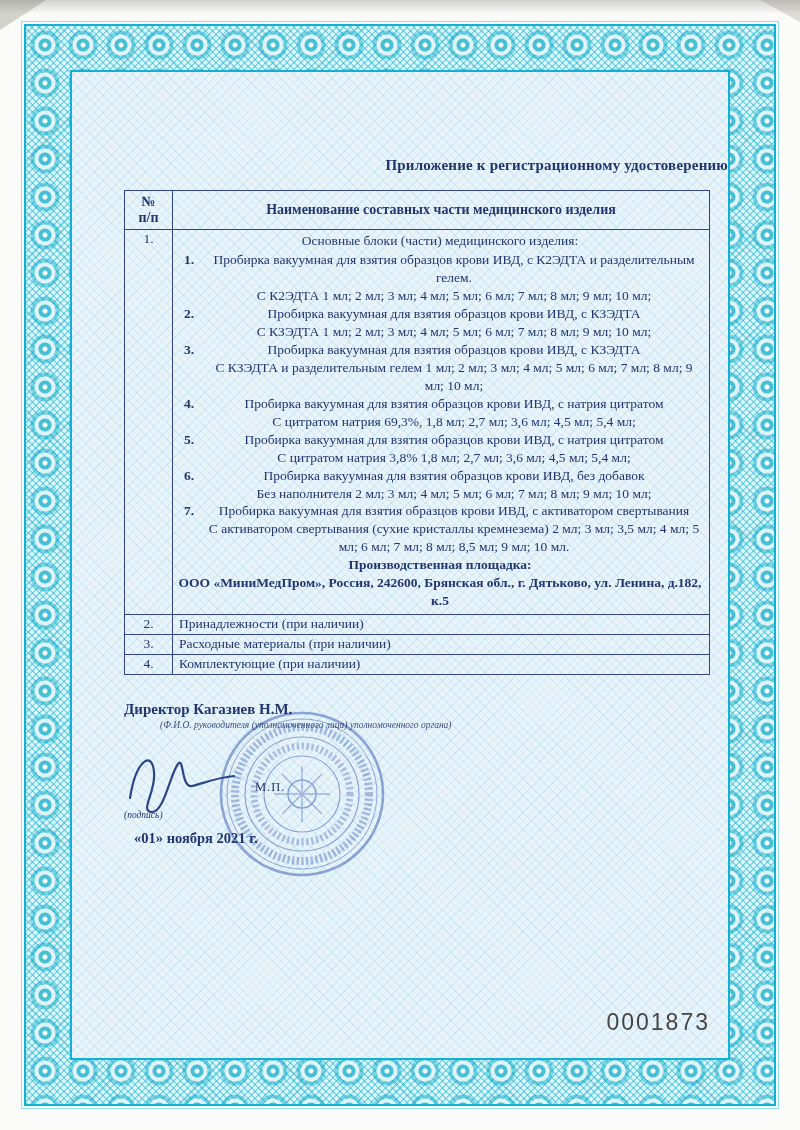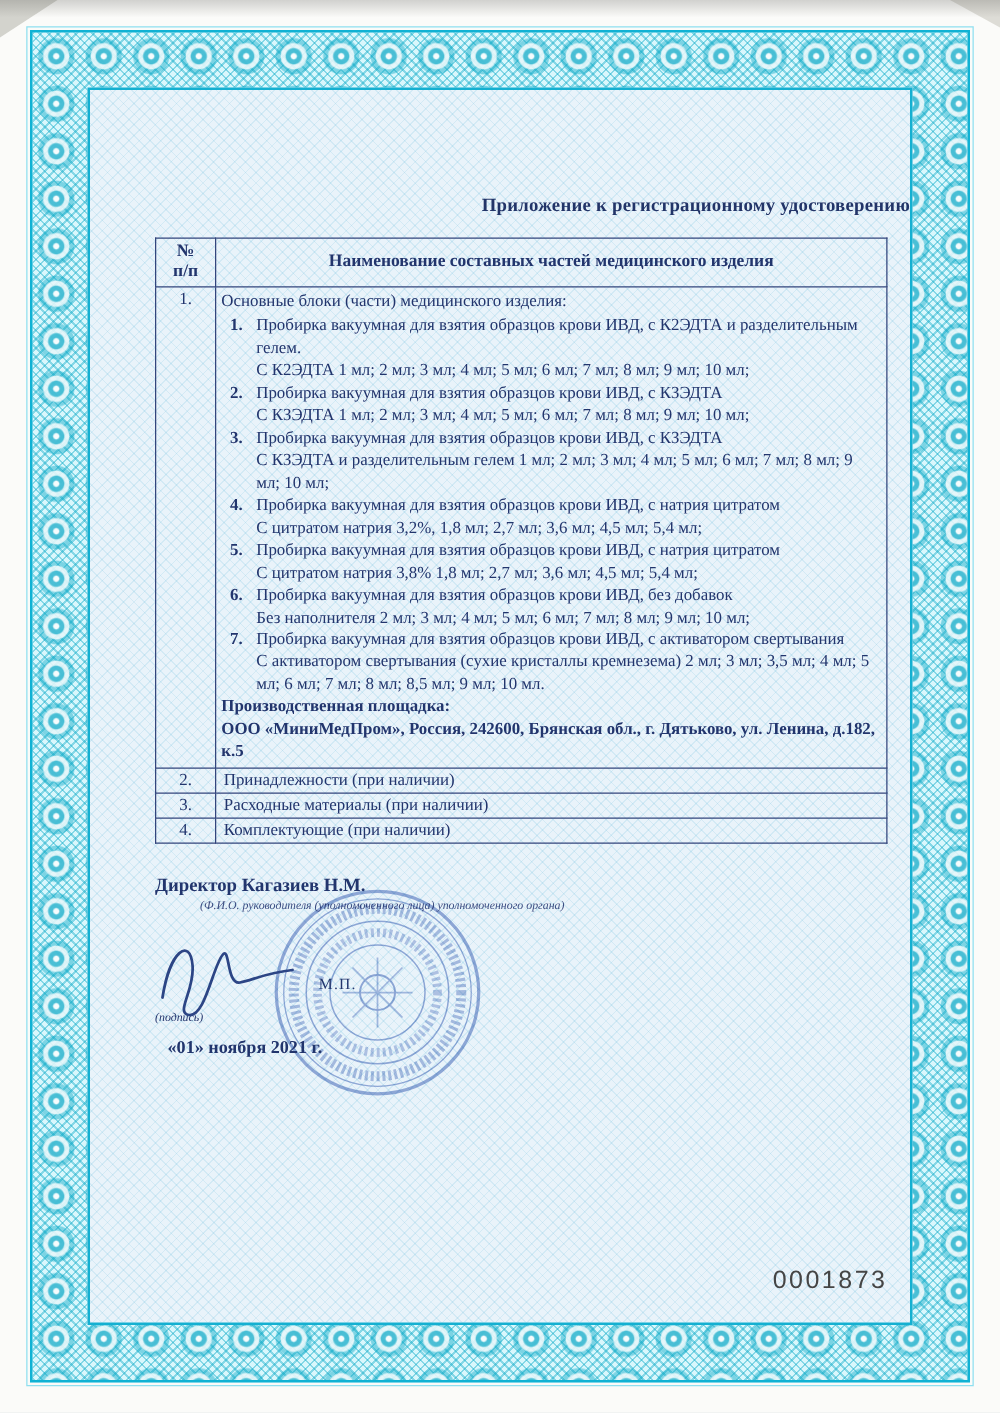--- a/index.html
+++ b/index.html
@@ -61,21 +61,21 @@
   }
   .main-table {
     border-collapse:collapse;
     margin:16px 0 0 52px; width:586px;
     color:#22356d;
   }
   .main-table th, .main-table td { border:1.6px solid #33457c; }
   .main-table th { font-size:14px; font-weight:bold; padding:3px 4px; vertical-align:middle; text-align:center; }
   .th-num { width:48px; white-space:pre-line; font-size:12.5px; line-height:1.15; }
   .cell-num { text-align:center; vertical-align:top; font-size:13.5px; padding-top:1px; }
-  .cell-body { padding:2px 6px 4px 4px; font-size:13.5px; line-height:1.33; vertical-align:top; }
+  .cell-body { padding:2px 6px 4px 4px; font-size:13.5px; line-height:1.33; vertical-align:top;text-align:center; }
   .cell-simple { font-size:13.5px; padding:1px 6px 2px 6px; }
   .intro { margin-bottom:1px; }
   .item { position:relative; padding-left:28px; }
   .item-num { position:absolute; left:7px; font-weight:bold; }
   .item-title { font-weight:normal; }
   .item-detail { }
   .prod-label, .prod-value { font-weight:bold; }
   
   .footer {
     position:relative; margin:26px 0 0 52px; width:586px; height:210px;
@@ -88,42 +88,42 @@
   .mp-label { position:absolute; left:131px; top:50px; font-size:12.5px; letter-spacing:1px; z-index:2; }
   .sig-caption { position:absolute; left:0px; top:80px; font-size:9.5px; font-style:italic; }
   .stamp {
     position:absolute; left:92px; top:-22px; width:172px; height:172px;
     opacity:.52; mix-blend-mode:multiply; z-index:1;
   }
   .date-line { font-weight:bold; font-size:14.5px; margin-top:4px; position:relative; z-index:2;margin-left:10px; }
   .serial {
     position:absolute; right:18px; bottom:22px;
     font-family:"Liberation Sans", sans-serif;
-    font-size:20px; letter-spacing:2px; color:#454545;
+    font-size:23px; letter-spacing:2px; color:#454545;
   }
 </style>
 </head>
 <body>
 
 <div class="scan">
   <div class="corner-fold-left"></div>
   <div class="corner-fold-right"></div>
 
   <div class="guilloche-frame"></div>
 
   <div class="sheet">
 
     <div class="doc-title">Приложение к регистрационному удостоверению</div>
 
     <table class="main-table">
       <tbody>
           <tr>
         <th class="th-num">№
 п/п</th>
-        <th>Наименование составных частей медицинского изделия</th>
+        <th>Наименование составных части медицинского изделия</th>
       </tr>
 
       <tr>
         <td class="cell-num">1.</td>
         <td class="cell-body">
           <div class="intro">Основные блоки (части) медицинского изделия:</div>
 
           <div class="item">
             <div><span class="item-num">1.</span><span class="item-title">Пробирка вакуумная для взятия образцов крови ИВД, с К2ЭДТА и разделительным гелем.</span></div>
             <div class="item-detail">С К2ЭДТА 1 мл; 2 мл; 3 мл; 4 мл; 5 мл; 6 мл; 7 мл; 8 мл; 9 мл; 10 мл;</div>
@@ -134,21 +134,21 @@
             <div class="item-detail">С КЗЭДТА 1 мл; 2 мл; 3 мл; 4 мл; 5 мл; 6 мл; 7 мл; 8 мл; 9 мл; 10 мл;</div>
           </div>
 
           <div class="item">
             <div><span class="item-num">3.</span><span class="item-title">Пробирка вакуумная для взятия образцов крови ИВД, с КЗЭДТА</span></div>
             <div class="item-detail">С КЗЭДТА и разделительным гелем 1 мл; 2 мл; 3 мл; 4 мл; 5 мл; 6 мл; 7 мл; 8 мл; 9 мл; 10 мл;</div>
           </div>
 
           <div class="item">
             <div><span class="item-num">4.</span><span class="item-title">Пробирка вакуумная для взятия образцов крови ИВД, с натрия цитратом</span></div>
-            <div class="item-detail">С цитратом натрия 3,2%, 1,8 мл; 2,7 мл; 3,6 мл; 4,5 мл; 5,4 мл;</div>
+            <div class="item-detail">С цитратом натрия 69,3%, 1,8 мл; 2,7 мл; 3,6 мл; 4,5 мл; 5,4 мл;</div>
           </div>
 
           <div class="item">
             <div><span class="item-num">5.</span><span class="item-title">Пробирка вакуумная для взятия образцов крови ИВД, с натрия цитратом</span></div>
             <div class="item-detail">С цитратом натрия 3,8% 1,8 мл; 2,7 мл; 3,6 мл; 4,5 мл; 5,4 мл;</div>
           </div>
 
           <div class="item">
             <div><span class="item-num">6.</span><span class="item-title">Пробирка вакуумная для взятия образцов крови ИВД, без добавок</span></div>
             <div class="item-detail">Без наполнителя 2 мл; 3 мл; 4 мл; 5 мл; 6 мл; 7 мл; 8 мл; 9 мл; 10 мл;</div>

